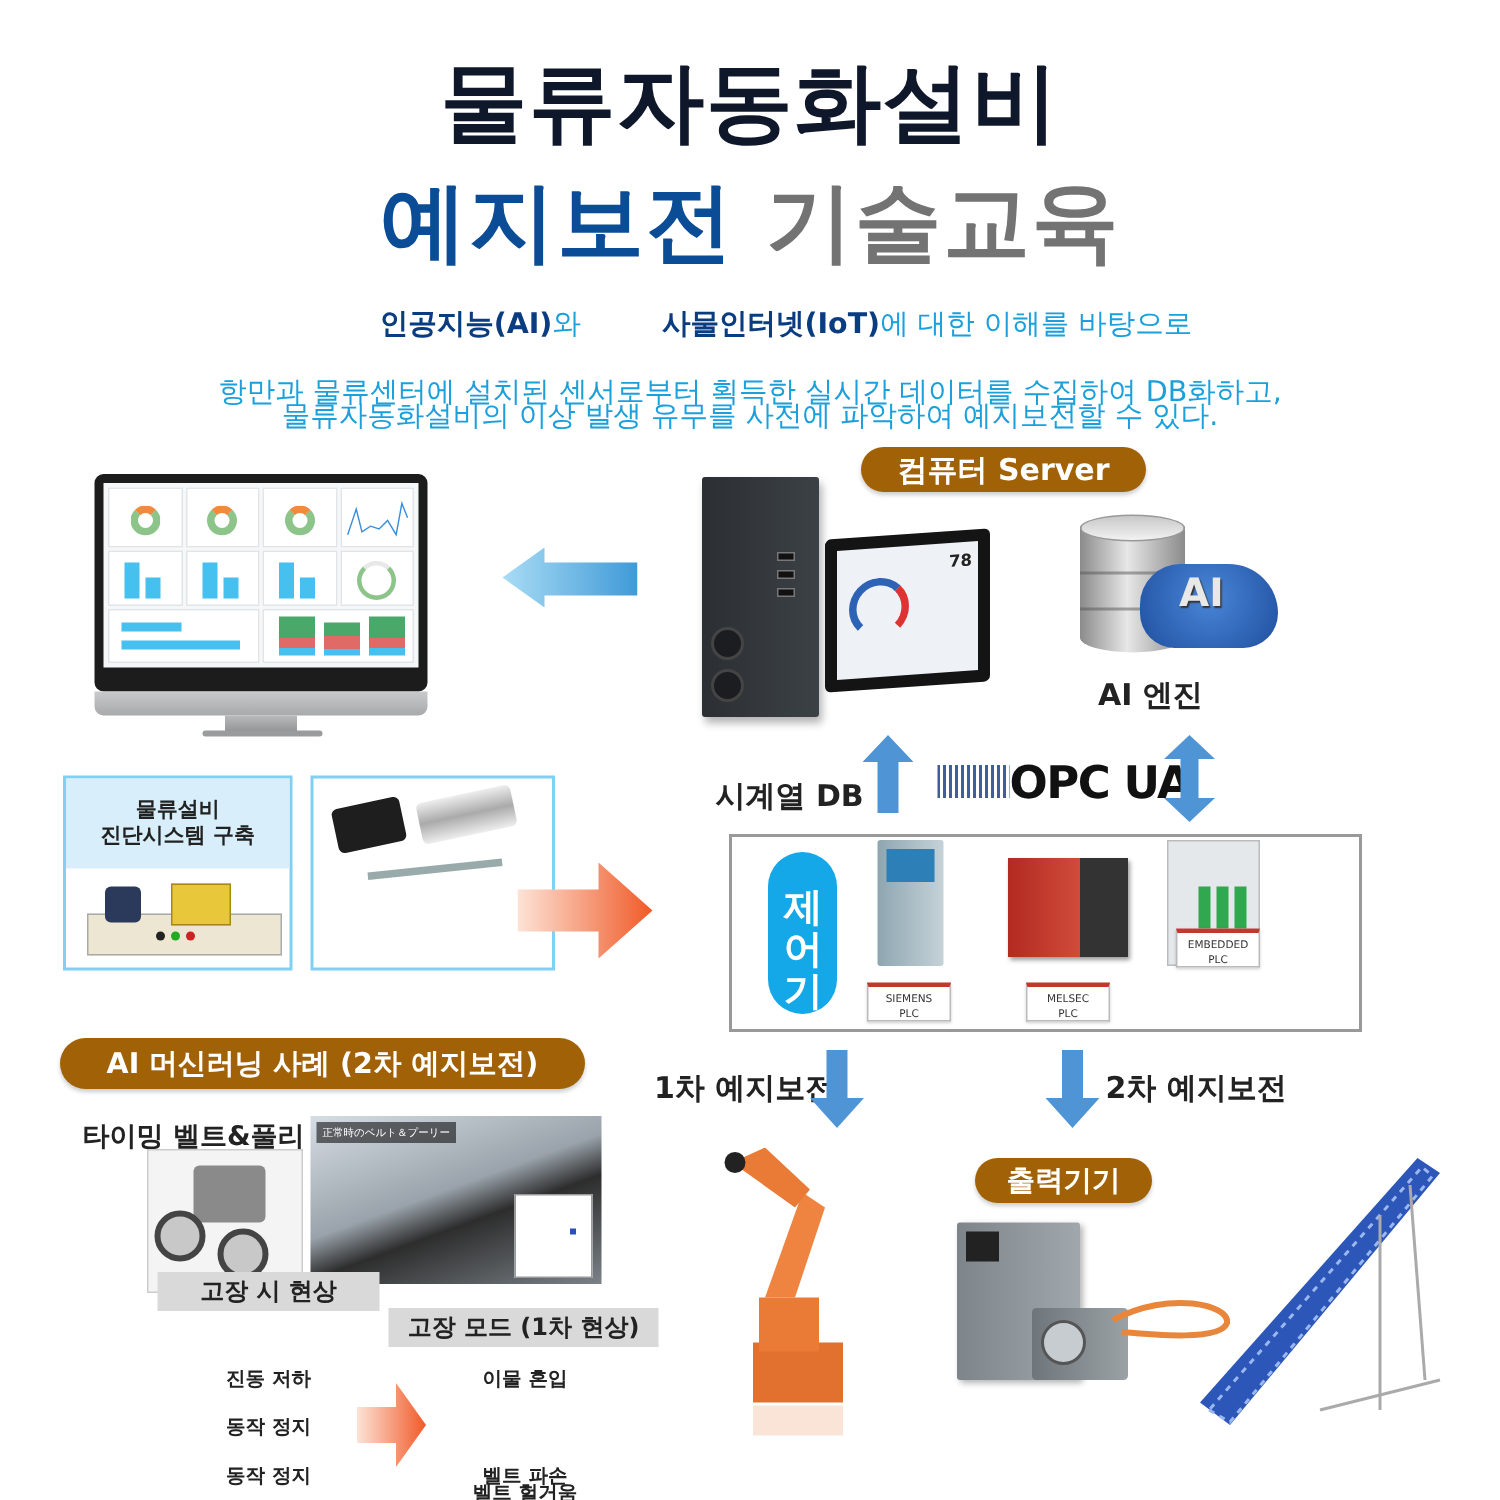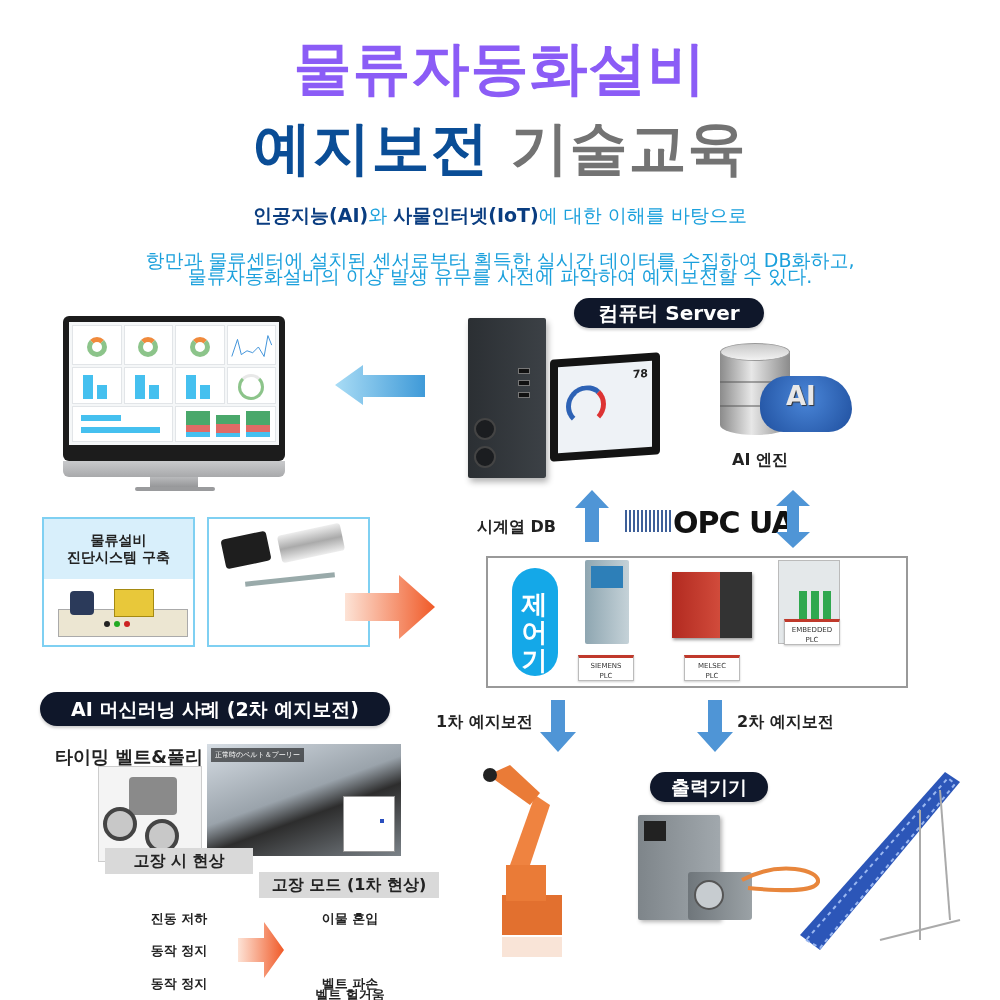--- a/index.html
+++ b/index.html
@@ -1,26 +1,26 @@
 <!DOCTYPE html>
 <html><head>
 <meta charset="utf-8">
 <style>
   * { box-sizing: border-box; margin: 0; padding: 0; }
   body { width: 1000px; height: 1000px; background: #ffffff; position: relative; overflow: hidden;
          font-family: "DejaVu Sans", "Liberation Sans", sans-serif; color: #222; }
   .abs { position: absolute; }
-  .title1 { left: 0; top: 30px; width: 1000px; text-align: center; font-size: 58px; font-weight: bold; color: #8b5cf6; letter-spacing: 1px; }
+  .title1 { left: 0; top: 30px; width: 1000px; text-align: center; font-size: 58px; font-weight: bold; color: #0f172a; letter-spacing: 1px; }
   .title2 { left: 0; top: 110px; width: 1000px; text-align: center; font-size: 58px; font-weight: bold; letter-spacing: 1px; }
   .title2 .dark { color: #0a4d96; }
   .title2 .light { color: #737373; }
   .desc { left: 0; width: 1000px; text-align: center; font-size: 19px; color: #1ba0dc; }
-  .desc b { color: #0a3d80; }
-  .pill { background: #0f172a; color: #fff; border-radius: 20px; text-align: center; font-weight: bold; box-shadow: 0 2px 3px rgba(0,0,0,0.2); }
-  .label { font-weight: bold; color: #222; font-size: 16px; }
+  .desc b { color: #0a3d80; margin-left: 48px; }
+  .pill { background: #a16207; color: #fff; border-radius: 20px; text-align: center; font-weight: bold; box-shadow: 0 2px 3px rgba(0,0,0,0.2); }
+  .label { font-weight: bold; color: #222; font-size: 20px; }
   
   .monitor-frame { left: 63px; top: 316px; width: 222px; height: 145px; background: #1c1c1c; border-radius: 6px; padding: 6px 6px 16px 6px; }
   .monitor-screen { width: 100%; height: 100%; background: #f5f7f8; display: grid; grid-template-columns: repeat(4, 1fr); grid-template-rows: 1fr 1fr 1fr; gap: 2px; padding: 3px; }
   .tile { background: #fff; border: 1px solid #e2e5e8; position: relative; }
   .donut { position: absolute; left: 50%; top: 55%; width: 20px; height: 20px; margin: -10px 0 0 -10px; border-radius: 50%; border: 5px solid #8cc48a; border-top-color: #f08a3c; }
   .bar { position: absolute; bottom: 4px; width: 10px; background: #45c0ef; }
   .monitor-chin { left: 63px; top: 461px; width: 222px; height: 16px; background: linear-gradient(#c9cacc, #a8a9ab); border-radius: 0 0 6px 6px; }
   .monitor-neck { left: 150px; top: 477px; width: 48px; height: 12px; background: linear-gradient(#b9babc, #8f9092); }
   .monitor-base { left: 135px; top: 487px; width: 80px; height: 4px; background: #9a9b9d; border-radius: 2px; }
   

